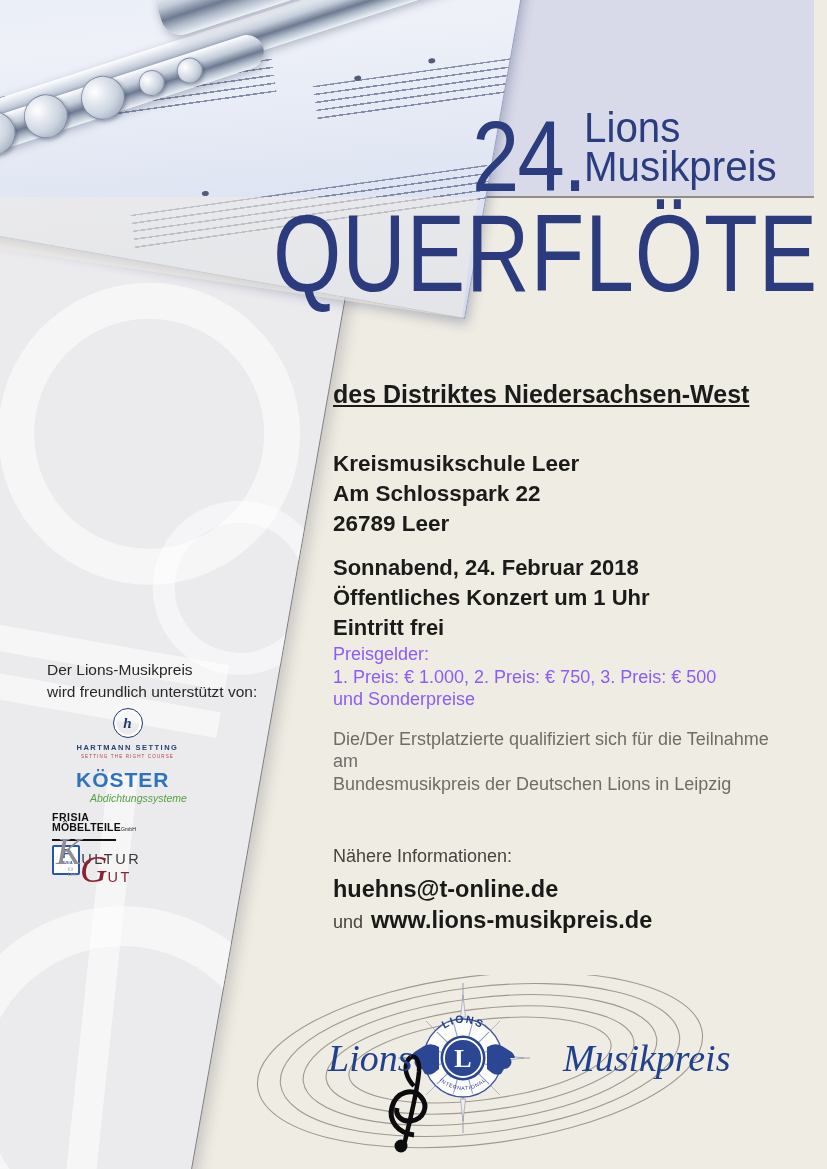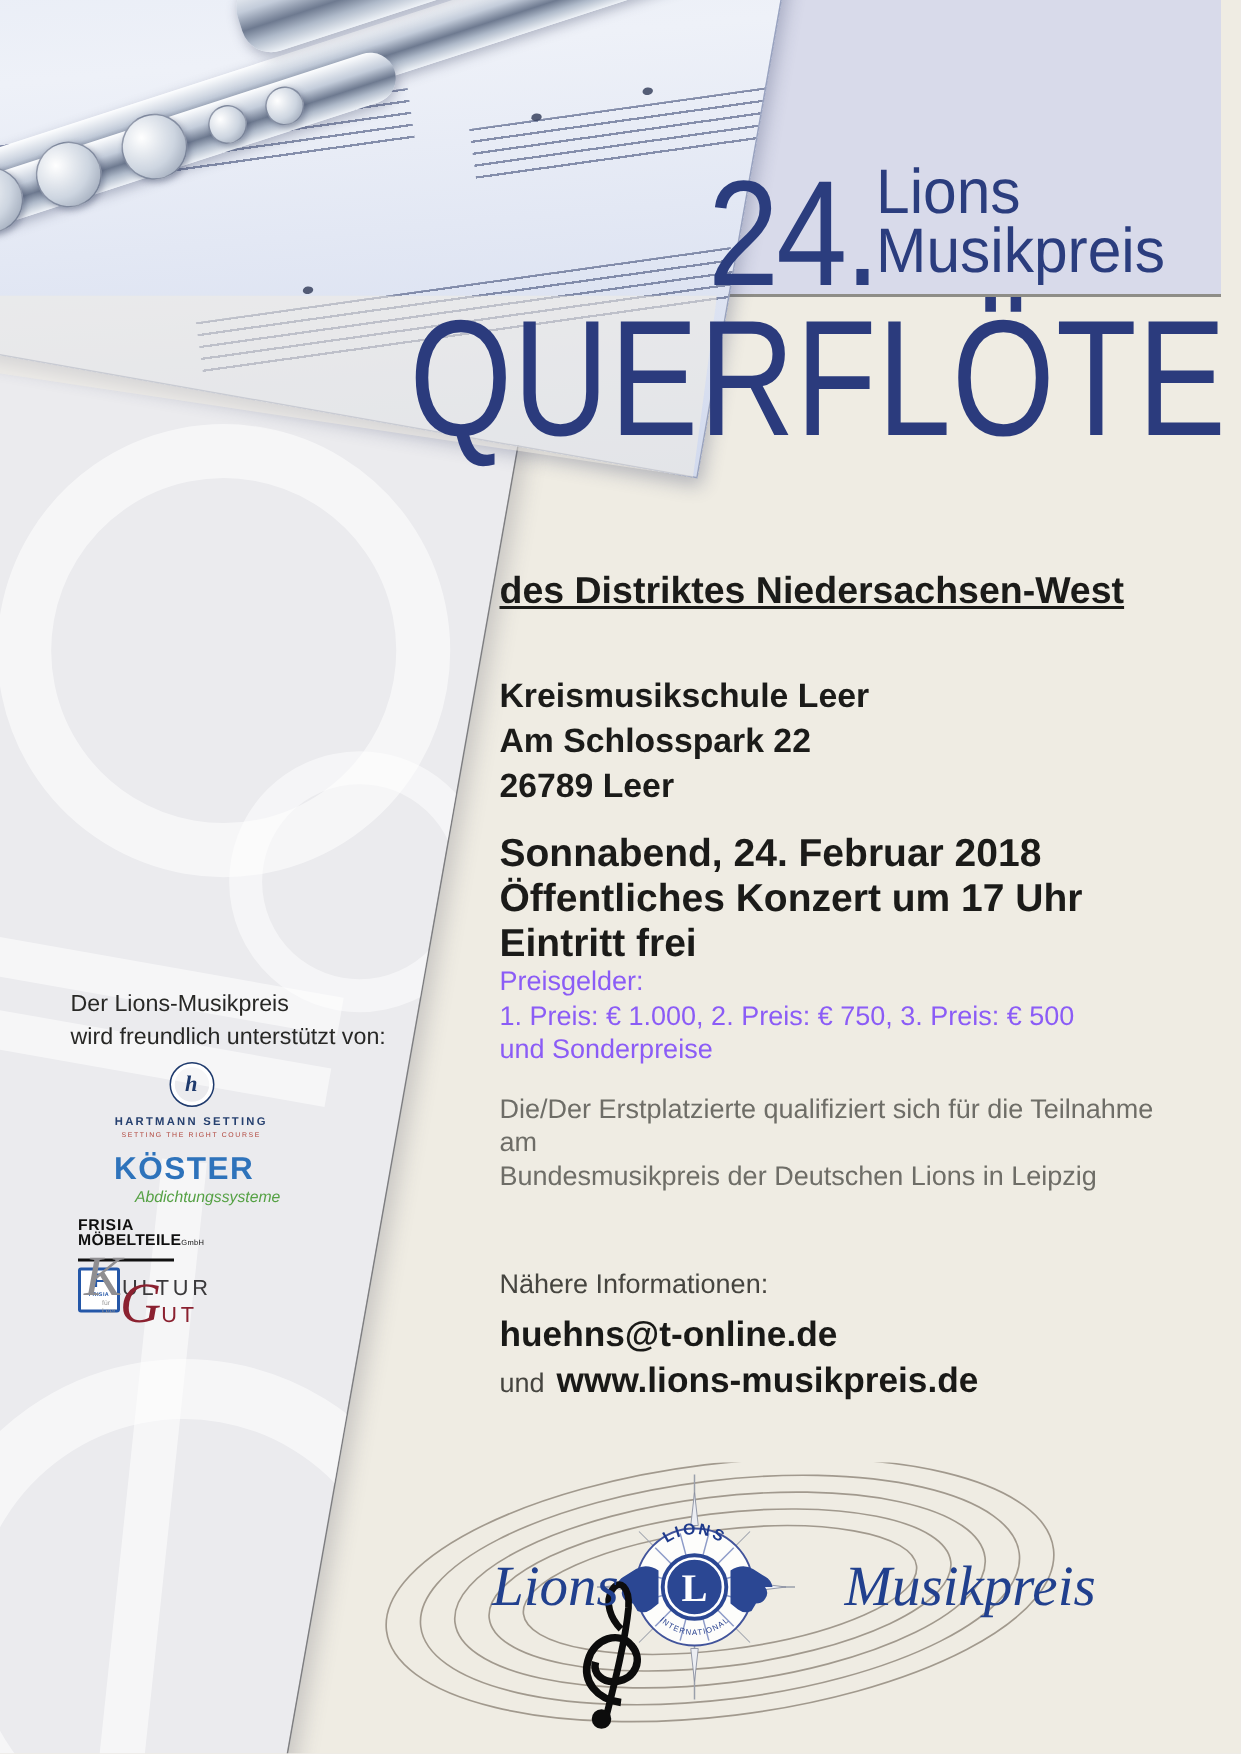--- a/index.html
+++ b/index.html
@@ -46,21 +46,21 @@
     transform:scaleX(.85);transform-origin:0 0;letter-spacing:-2px;z-index:5;}
   .brand{position:absolute;left:584px;top:108px;font-size:42px;line-height:39px;z-index:5;
     transform:scaleX(.96);transform-origin:0 0;}
   .instrument{position:absolute;left:273px;top:198px;font-size:110px;line-height:1;
     letter-spacing:1px;transform:scaleX(.8);transform-origin:0 0;z-index:5;color:#2b3b7d;}
 
   
   .main-col{position:absolute;left:333px;top:378px;width:440px;z-index:5;color:#1b1b19;}
   .subtitle{font-size:25px;font-weight:bold;line-height:32px;margin:0 0 39px 0;text-decoration:underline;}
   .venue{font-size:22.5px;font-weight:bold;line-height:30px;margin-bottom:14px;}
-  .event{font-size:26px;font-weight:bold;line-height:30px;margin-bottom:0;}
+  .event{font-size:22px;font-weight:bold;line-height:30px;margin-bottom:0;}
   .prizes{font-size:18px;line-height:22.5px;color:#8b5cf6;margin-bottom:17px;}
   .qual{font-size:18px;line-height:22.5px;color:#6e6d67;margin-bottom:50px;}
   .info-label{font-size:18px;line-height:23px;color:#45443f;}
   .email{font-size:23.5px;font-weight:bold;line-height:28px;margin-top:7px;color:#191917;}
   .und-line{margin-top:4px;display:flex;align-items:baseline;gap:8px;}
   .und{font-size:18px;color:#45443f;}
   .website{font-size:23.5px;font-weight:bold;color:#191917;}
 
   
   .sp-intro{position:absolute;left:47px;top:659px;font-size:15.5px;line-height:22px;color:#282826;z-index:5;}
@@ -151,21 +151,21 @@
 
   <div class="main-col">
     <div class="subtitle">des Distriktes Niedersachsen-West</div>
     <div class="venue">
       <div>Kreismusikschule Leer</div>
       <div>Am Schlosspark 22</div>
       <div>26789 Leer</div>
     </div>
     <div class="event">
       <div>Sonnabend, 24. Februar 2018</div>
-      <div>Öffentliches Konzert um 17 Uhr</div>
+      <div>Öffentliches Konzert um 1 Uhr</div>
       <div>Eintritt frei</div>
     </div>
     <div class="prizes">
       <div>Preisgelder:</div>
       <div>1. Preis: € 1.000, 2. Preis: € 750, 3. Preis: € 500</div>
       <div>und Sonderpreise</div>
     </div>
     <div class="qual">
       <div>Die/Der Erstplatzierte qualifiziert sich für die Teilnahme am</div>
       <div>Bundesmusikpreis der Deutschen Lions in Leipzig</div>

